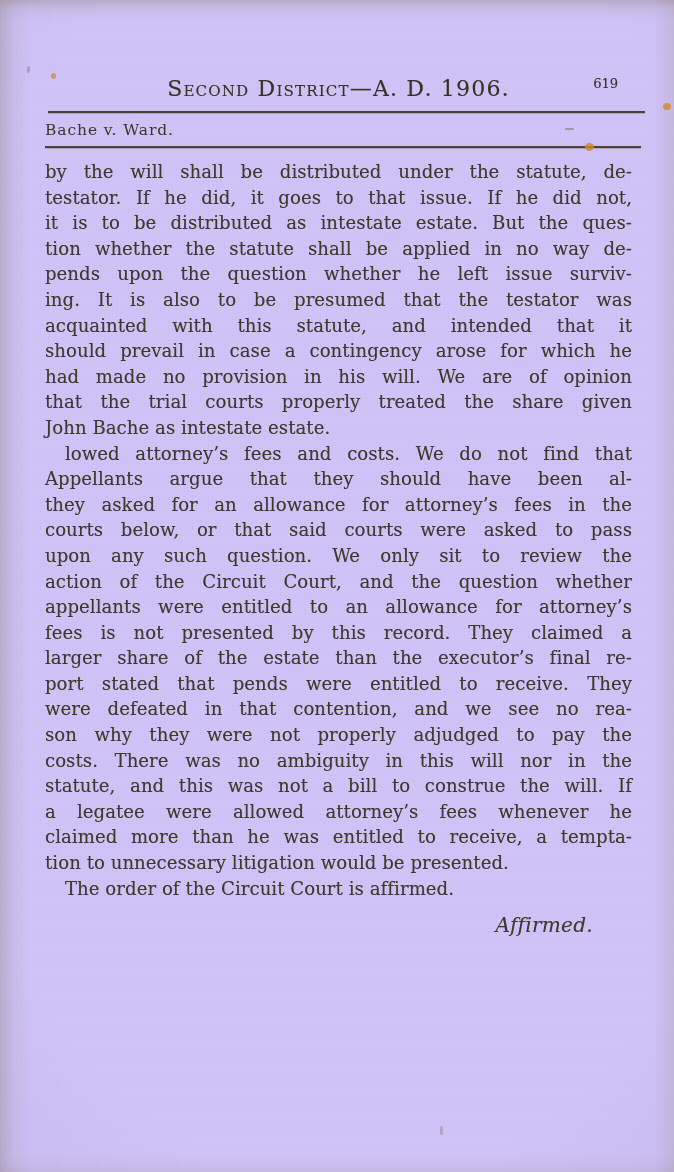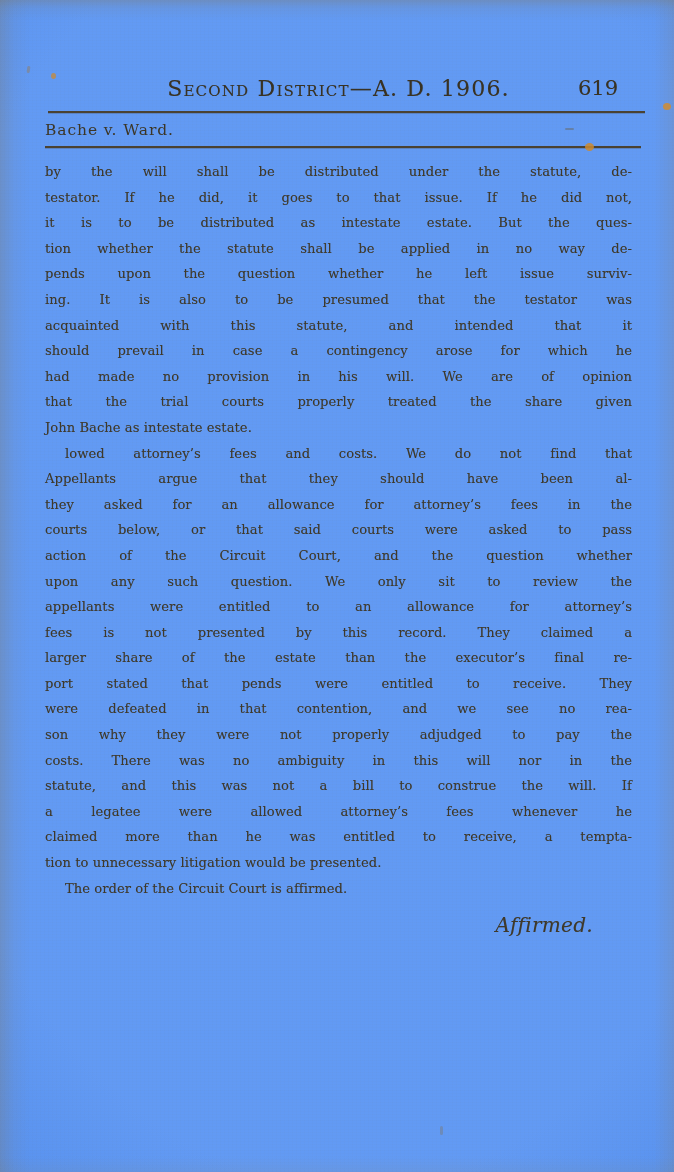--- a/index.html
+++ b/index.html
@@ -1,20 +1,20 @@
 <!DOCTYPE html>
 <html><head>
 <meta charset="utf-8">
 <style>
   html,body{margin:0;padding:0;background:#8a7f68;}
   .page{
     position:relative;
     width:674px;height:1172px;
     margin:0 auto;
-    background:#3b82f6;
+    background:#c4b5fd;
     overflow:hidden;
     font-family:"DejaVu Serif","Liberation Serif",serif;
     color:#3f392a;
   }
   
   .texture{
     position:absolute;inset:0;pointer-events:none;
     background:
       repeating-linear-gradient(0deg, rgba(120,105,75,0.02) 0 1px, transparent 1px 3px),
       repeating-linear-gradient(90deg, rgba(120,105,75,0.018) 0 1px, transparent 1px 4px),
@@ -27,35 +27,35 @@
   .header{position:absolute;top:76px;left:45px;width:587px;height:28px;}
   .running-title{
     text-align:center;
     font-variant:small-caps;
     font-size:22px;letter-spacing:1.2px;
     color:#383223;
     text-shadow:0.3px 0.3px 0.6px rgba(56,50,35,0.35);
   }
   .page-number{
     position:absolute;top:0;right:14px;
-    font-size:21px;color:#383223;
+    font-size:13px;color:#383223;
     text-shadow:0.3px 0.3px 0.6px rgba(56,50,35,0.35);
   }
   .rule{position:absolute;height:2px;background:#4a4232;box-shadow:0 0.5px 0.5px rgba(74,66,50,0.5);}
   .rule1{top:111px;left:48px;width:597px;}
   .rule2{top:146px;left:45px;width:596px;}
   .case-name{
     position:absolute;top:121px;left:45px;width:587px;
     font-size:15.5px;letter-spacing:0.9px;
     color:#3c3626;
   }
   .body{position:absolute;top:159px;left:45px;width:587px;}
   .para{margin:0;}
   .line{
-    font-size:13px;
+    font-size:18px;
     line-height:25.6px;
     letter-spacing:0.1px;
     text-align:justify;
     text-align-last:justify;
     text-shadow:0.25px 0.25px 0.6px rgba(63,57,42,0.38);
   }
   .line.last{text-align-last:left;}
   .para.indent .line:first-child{text-indent:20px;}
   .disposition{
     margin-top:12px;
@@ -102,22 +102,22 @@
         <div class="line">should prevail in case a contingency arose for which he</div>
         <div class="line">had made no provision in his will.  We are of opinion</div>
         <div class="line">that the trial courts properly treated the share given</div>
         <div class="line last">John Bache as intestate estate.</div>
       </div>
     <div class="para indent">
         <div class="line">lowed attorney’s fees and costs.  We do not find that</div>
         <div class="line">Appellants argue that they should have been al-</div>
         <div class="line">they asked for an allowance for attorney’s fees in the</div>
         <div class="line">courts below, or that said courts were asked to pass</div>
+        <div class="line">upon any such question.  We only sit to review the</div>
         <div class="line">action of the Circuit Court, and the question whether</div>
-        <div class="line">upon any such question.  We only sit to review the</div>
         <div class="line">appellants were entitled to an allowance for attorney’s</div>
         <div class="line">fees is not presented by this record.  They claimed a</div>
         <div class="line">larger share of the estate than the executor’s final re-</div>
         <div class="line">port stated that pends were entitled to receive.  They</div>
         <div class="line">were defeated in that contention, and we see no rea-</div>
         <div class="line">son why they were not properly adjudged to pay the</div>
         <div class="line">costs.  There was no ambiguity in this will nor in the</div>
         <div class="line">statute, and this was not a bill to construe the will.  If</div>
         <div class="line">a legatee were allowed attorney’s fees whenever he</div>
         <div class="line">claimed more than he was entitled to receive, a tempta-</div>

